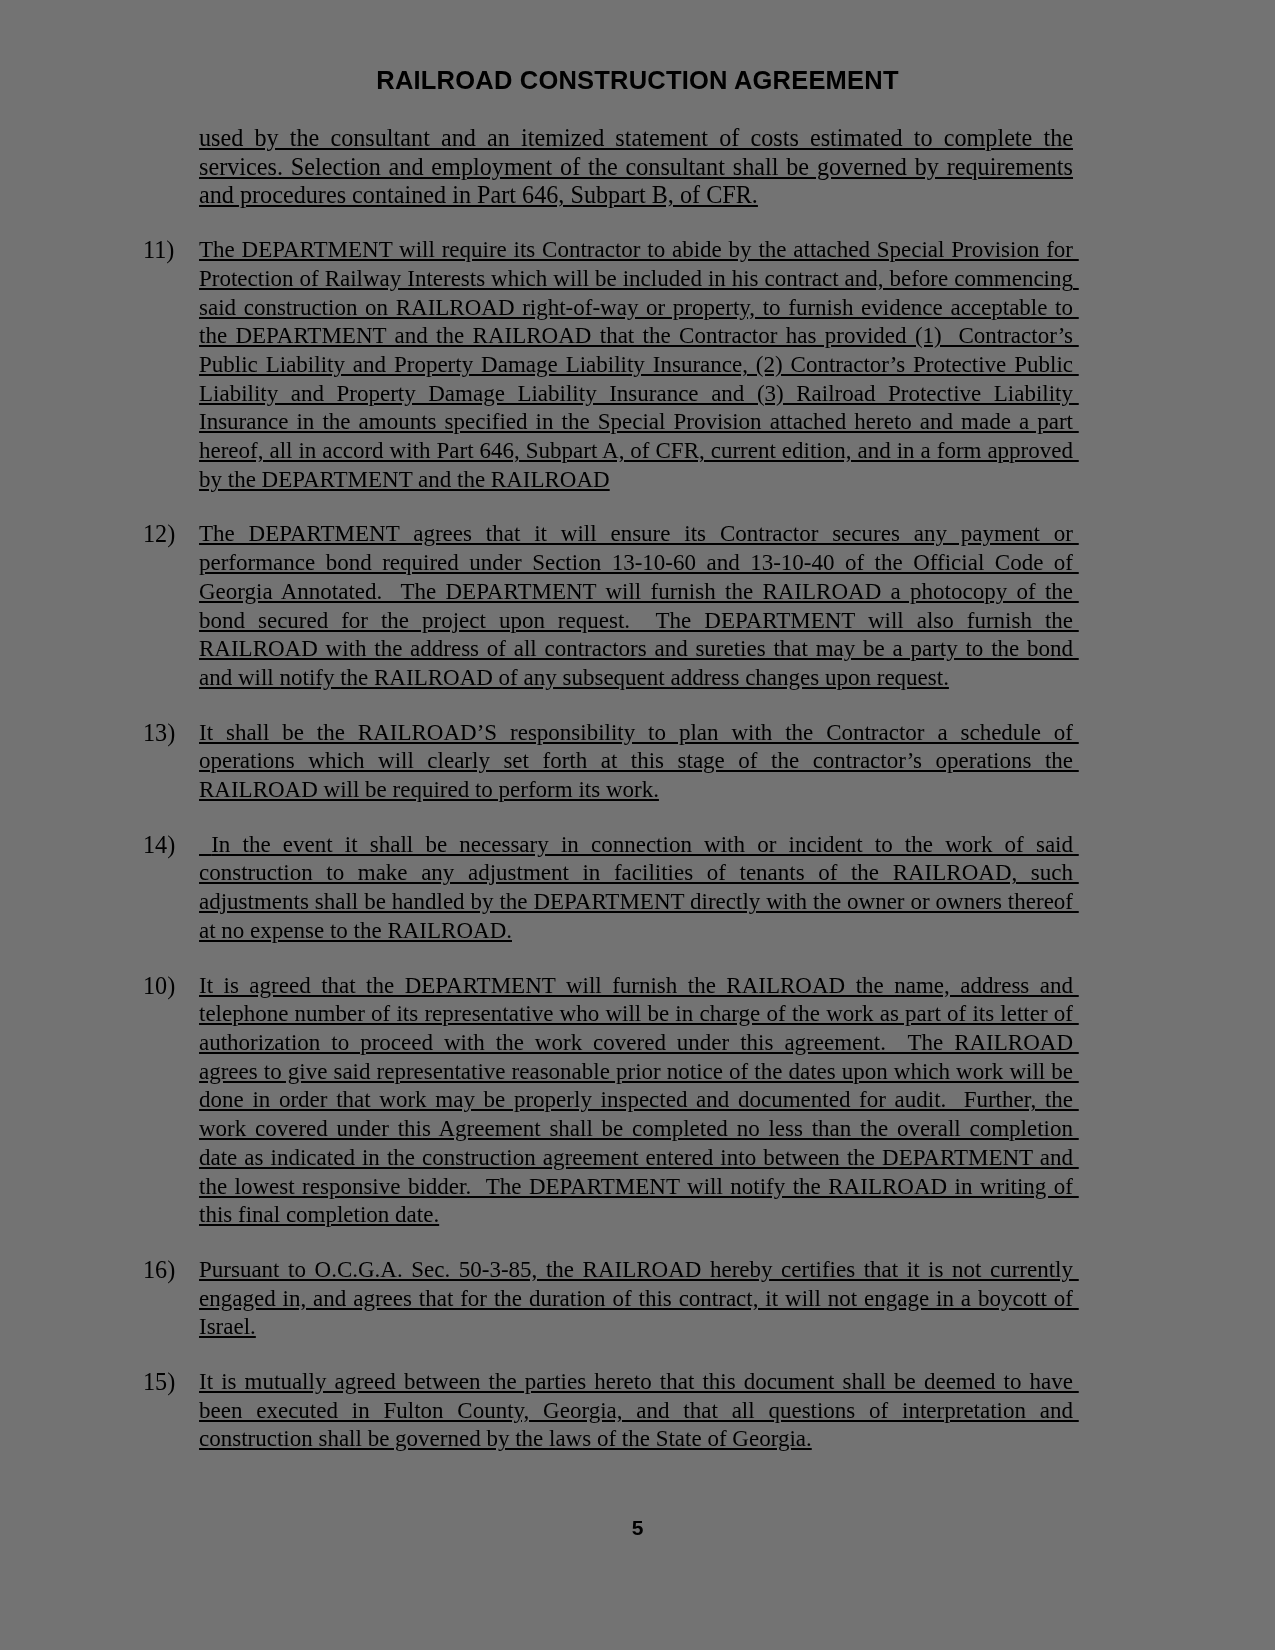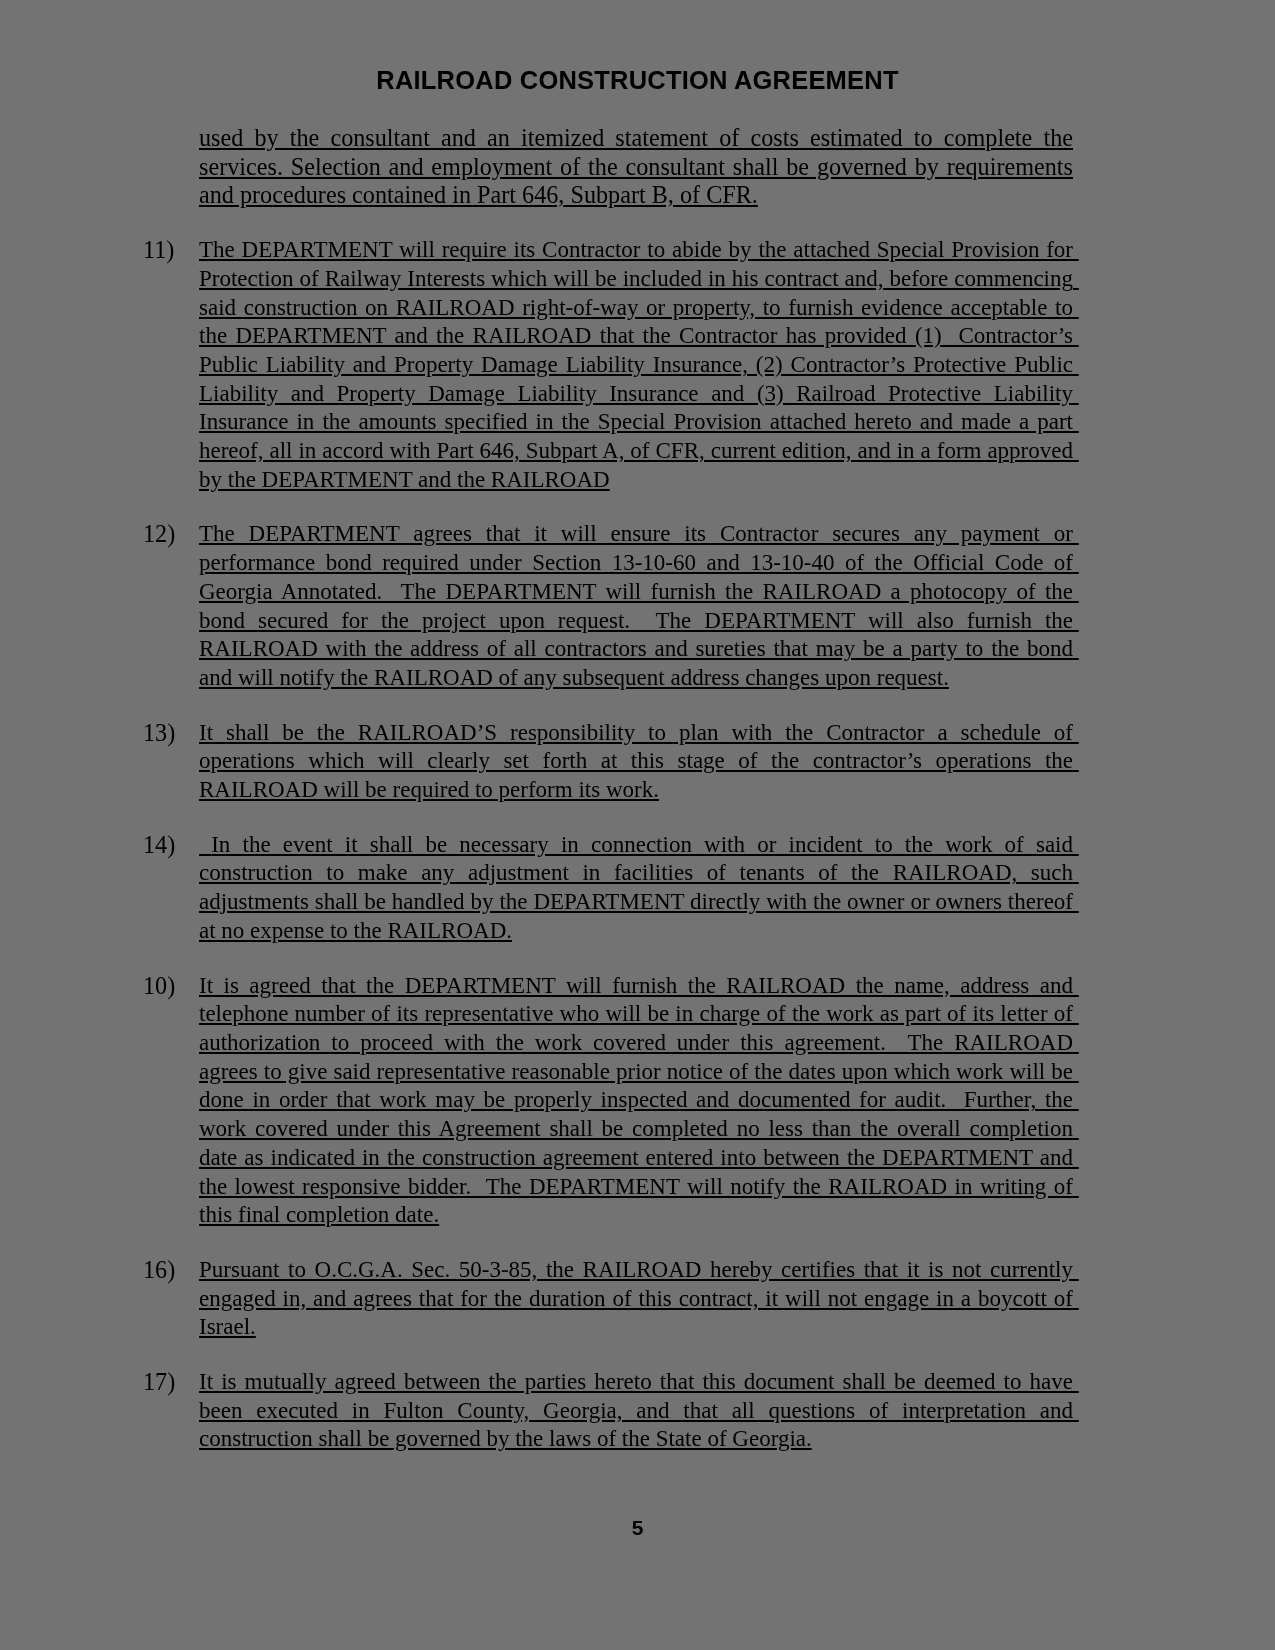--- a/index.html
+++ b/index.html
@@ -124,21 +124,21 @@
       <span class="item-number">10)</span>
       <span class="item-text">It is agreed that the DEPARTMENT will furnish the RAILROAD the name, address and telephone number of its representative who will be in charge of the work as part of its letter of authorization to proceed with the work covered under this agreement.  The RAILROAD agrees to give said representative reasonable prior notice of the dates upon which work will be done in order that work may be properly inspected and documented for audit.  Further, the work covered under this Agreement shall be completed no less than the overall completion date as indicated in the construction agreement entered into between the DEPARTMENT and the lowest responsive bidder.  The DEPARTMENT will notify the RAILROAD in writing of this final completion date.</span>
     </div>
 
     <div class="item">
       <span class="item-number">16)</span>
       <span class="item-text">Pursuant to O.C.G.A. Sec. 50-3-85, the RAILROAD hereby certifies that it is not currently engaged in, and agrees that for the duration of this contract, it will not engage in a boycott of Israel.</span>
     </div>
 
     <div class="item">
-      <span class="item-number">17)</span>
+      <span class="item-number">15)</span>
       <span class="item-text">It is mutually agreed between the parties hereto that this document shall be deemed to have been executed in Fulton County, Georgia, and that all questions of interpretation and construction shall be governed by the laws of the State of Georgia.</span>
     </div>
 
   </div>
 
   <div class="page-number">5</div>
 
 </div>
 
 </body></html>

